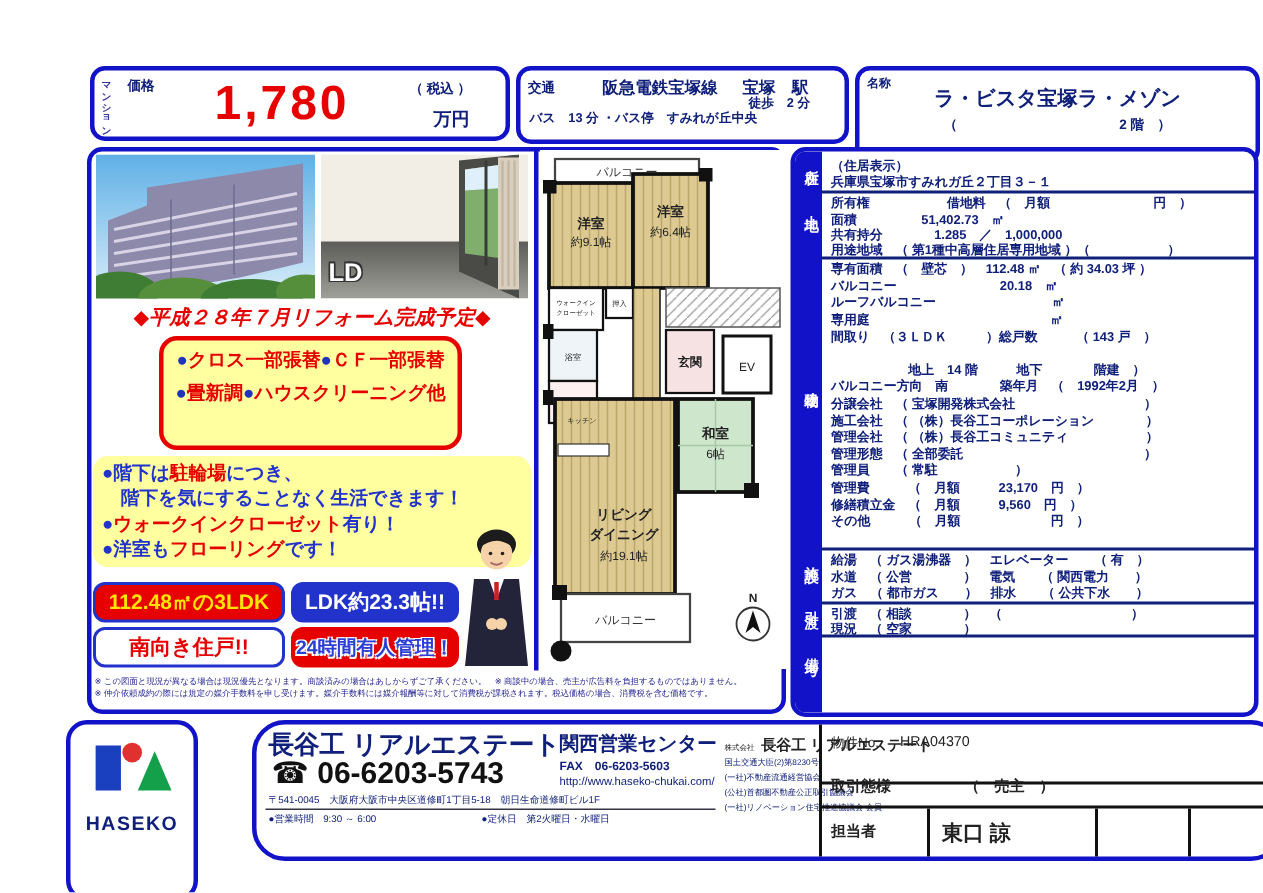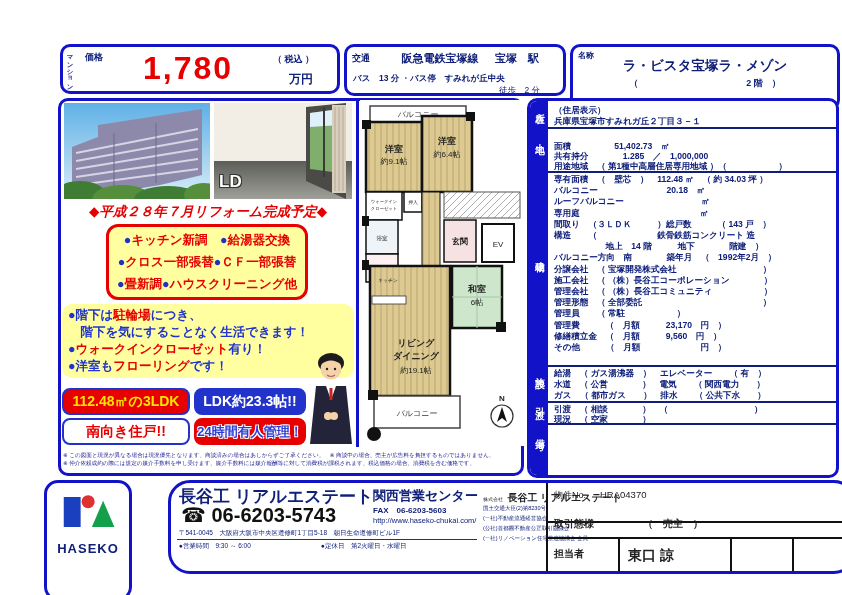--- a/index.html
+++ b/index.html
@@ -34,21 +34,21 @@
     <div class="abs" style="left:45px;top:3px;width:160px;text-align:center;font-size:32px;font-weight:bold;color:#e60000;letter-spacing:2px;">1,780</div>
     <div class="abs navy" style="left:210px;top:6px;font-size:9px;font-weight:bold;">（ 税込 ）</div>
     <div class="abs navy" style="left:226px;top:24px;font-size:12px;font-weight:bold;">万円</div>
   </div>
 
   <div class="bluebox" style="left:344px;top:44px;width:222px;height:52px;">
     <div class="abs lbl" style="left:5px;top:5px;">交通</div>
     <div class="abs navy" style="left:38px;top:4px;width:110px;text-align:center;font-size:11px;font-weight:bold;">阪急電鉄宝塚線</div>
     <div class="abs navy" style="left:148px;top:4px;font-size:11px;font-weight:bold;">宝塚　駅</div>
     <div class="abs navy" style="left:6px;top:26px;font-size:8.5px;font-weight:bold;white-space:nowrap;">バス　13 分 ・バス停　すみれが丘中央</div>
-    <div class="abs navy" style="left:152px;top:38px;font-size:8.5px;font-weight:normal;">徒歩　2 分</div>
+    <div class="abs navy" style="left:152px;top:16px;font-size:8.5px;font-weight:bold;">徒歩　2 分</div>
   </div>
 
   <div class="bluebox" style="left:570px;top:44px;width:270px;height:66px;">
     <div class="abs lbl" style="left:5px;top:3px;font-size:8px;">名称</div>
     <div class="abs navy" style="left:0;top:10px;width:100%;text-align:center;font-size:13.5px;font-weight:bold;">ラ・ビスタ宝塚ラ・メゾン</div>
     <div class="abs navy" style="left:0;top:30px;width:100%;text-align:center;font-size:9px;font-weight:bold;">（　　　　　　　　　　　　2 階　）</div>
   </div>
 
   <div class="bluebox" style="left:58px;top:98px;width:466px;height:378px;"></div>
   <div class="abs" style="left:356px;top:100px;width:3px;height:347px;background:#1212c8;"></div>
@@ -101,23 +101,20 @@
   </svg>
   <div class="abs" style="left:219px;top:172px;font-size:17px;font-weight:bold;color:#fff;
        text-shadow:-1px -1px 0 #333,1px -1px 0 #333,-1px 1px 0 #333,1px 1px 0 #333;">LD</div>
 
   <div class="abs" style="left:60px;top:203px;width:296px;text-align:center;font-size:13.5px;font-weight:bold;
        font-style:italic;color:#e60000;white-space:nowrap;">◆平成２８年７月リフォーム完成予定◆</div>
 
   <div class="abs" style="left:106px;top:224px;width:202px;height:76px;border:3px solid #e60000;border-radius:12px;
        background:#ffffa0;box-sizing:border-box;padding-top:2px;">
     <div class="reform-line">
-      <span class="rb">●</span><span class="rt">キッチン新調　</span><span class="rb">●</span><span class="rt">給湯器交換</span>
-    </div>
-    <div class="reform-line">
       <span class="rb">●</span><span class="rt">クロス一部張替</span><span class="rb">●</span><span class="rt">ＣＦ一部張替</span>
     </div>
     <div class="reform-line">
       <span class="rb">●</span><span class="rt">畳新調</span><span class="rb">●</span><span class="rt">ハウスクリーニング他</span>
     </div>
   </div>
 
   <div class="abs" style="left:62px;top:304px;width:292px;height:74px;background:#ffffa0;border-radius:10px;
        padding:3px 6px;box-sizing:border-box;">
     <div class="feat">
@@ -241,30 +238,30 @@
 
     <div class="sec-div" style="top:26px;"></div>
     <div class="sec-div" style="top:70px;"></div>
     <div class="sec-div" style="top:264px;"></div>
     <div class="sec-div" style="top:300px;"></div>
     <div class="sec-div" style="top:322px;"></div>
 
     <div class="trow" style="top:4px;">（住居表示）</div>
     <div class="trow" style="top:14.5px;">兵庫県宝塚市すみれガ丘２丁目３－１</div>
 
+    <div class="trow" style="top:29px;">所有権　　　　　　借地料　（　月額　　　　　　　　円　）</div>
     <div class="trow" style="top:39.5px;">面積　　　　　51,402.73　㎡</div>
     <div class="trow" style="top:50px;">共有持分　　　　1.285　／　1,000,000</div>
     <div class="trow" style="top:60px;">用途地域　（ 第1種中高層住居専用地域 ）（　　　　　　）</div>
 
     <div class="trow" style="top:73px;">専有面積　（　壁芯　）　112.48 ㎡　（ 約 34.03 坪 ）</div>
     <div class="trow" style="top:84.2px;">バルコニー　　　　　　　　20.18　㎡</div>
     <div class="trow" style="top:95.4px;">ルーフバルコニー　　　　　　　　　㎡</div>
     <div class="trow" style="top:106.6px;">専用庭　　　　　　　　　　　　　　㎡</div>
     <div class="trow" style="top:117.8px;">間取り　（３ＬＤＫ　　　）総戸数　　　（ 143 戸　）</div>
-    <div class="trow" style="top:129px;">構造　　（　　　　　　　鉄骨鉄筋コンクリート 造</div>
     <div class="trow" style="top:140.2px;">　　　　　　地上　14 階　　　地下　　　　階建　）</div>
     <div class="trow" style="top:151.4px;">バルコニー方向　南　　　　築年月　（　1992年2月　）</div>
     <div class="trow" style="top:162.6px;">分譲会社　（ 宝塚開発株式会社　　　　　　　　　　）</div>
     <div class="trow" style="top:173.8px;">施工会社　（ （株）長谷工コーポレーション　　　　）</div>
     <div class="trow" style="top:185px;">管理会社　（ （株）長谷工コミュニティ　　　　　　）</div>
     <div class="trow" style="top:196.2px;">管理形態　（ 全部委託　　　　　　　　　　　　　　）</div>
     <div class="trow" style="top:207.4px;">管理員　　（ 常駐　　　　　　）</div>
     <div class="trow" style="top:218.6px;">管理費　　　（　月額　　　23,170　円　）</div>
     <div class="trow" style="top:229.8px;">修繕積立金　（　月額　　　9,560　円　）</div>
     <div class="trow" style="top:241px;">その他　　　（　月額　　　　　　　円　）</div>

